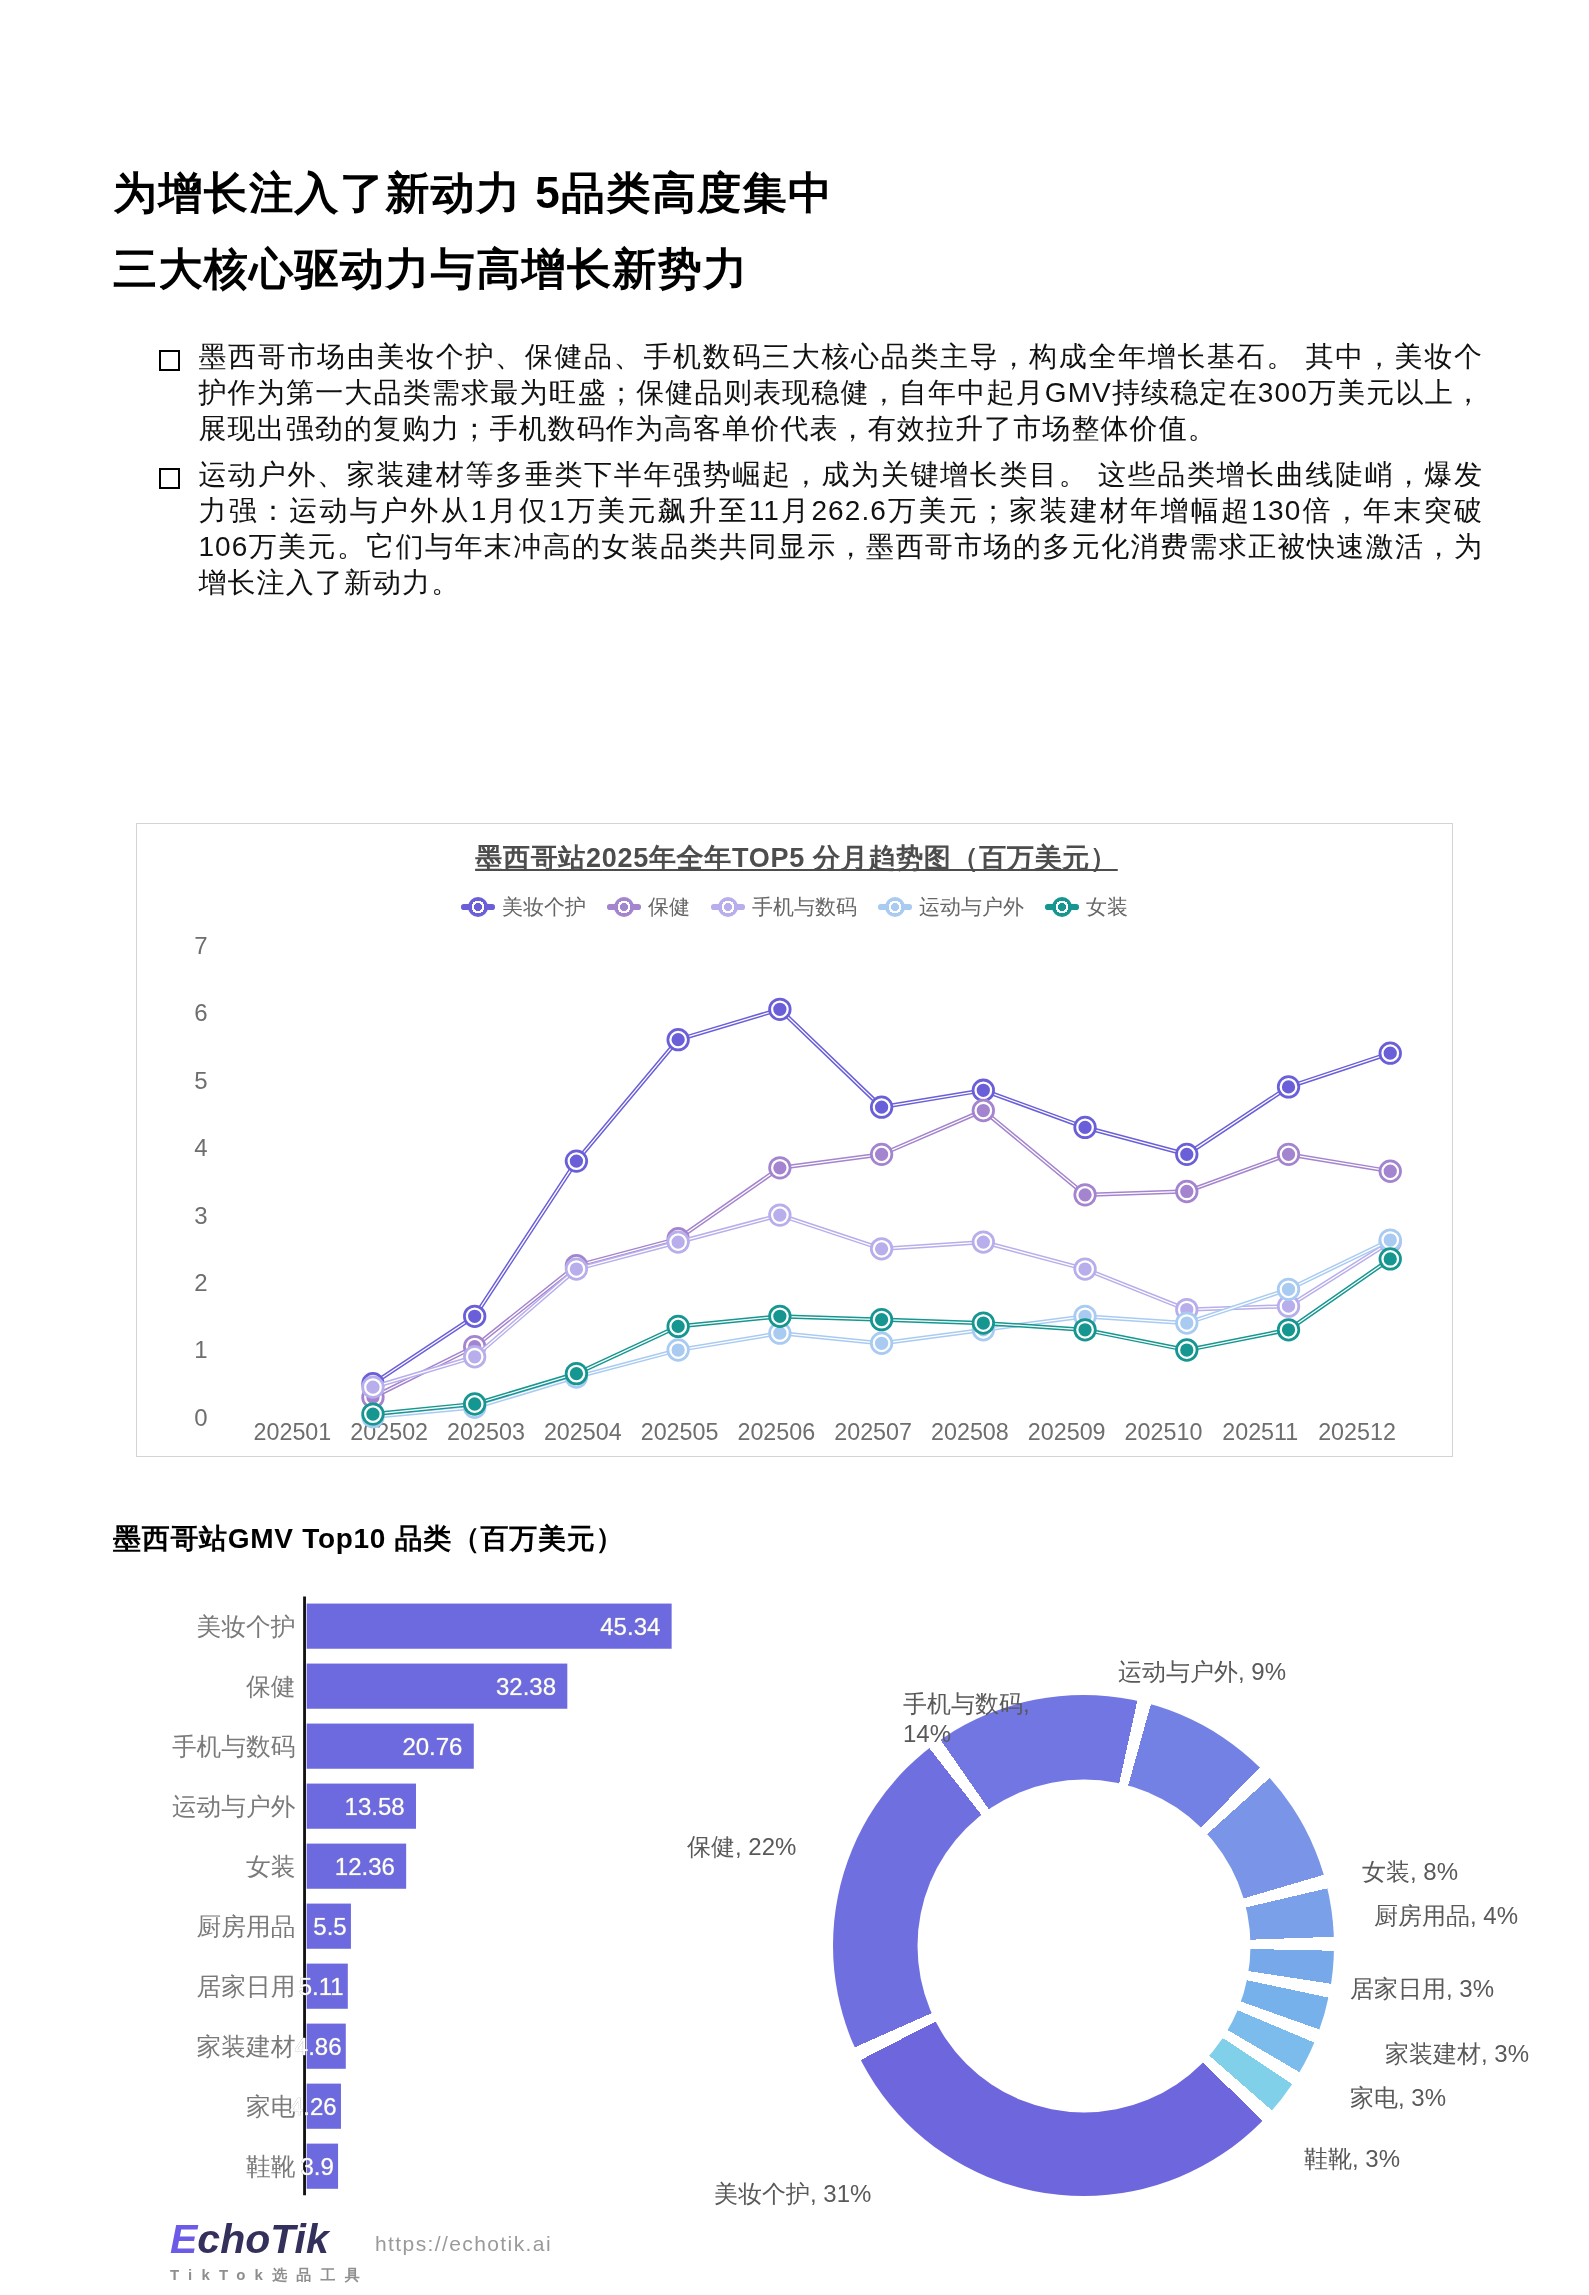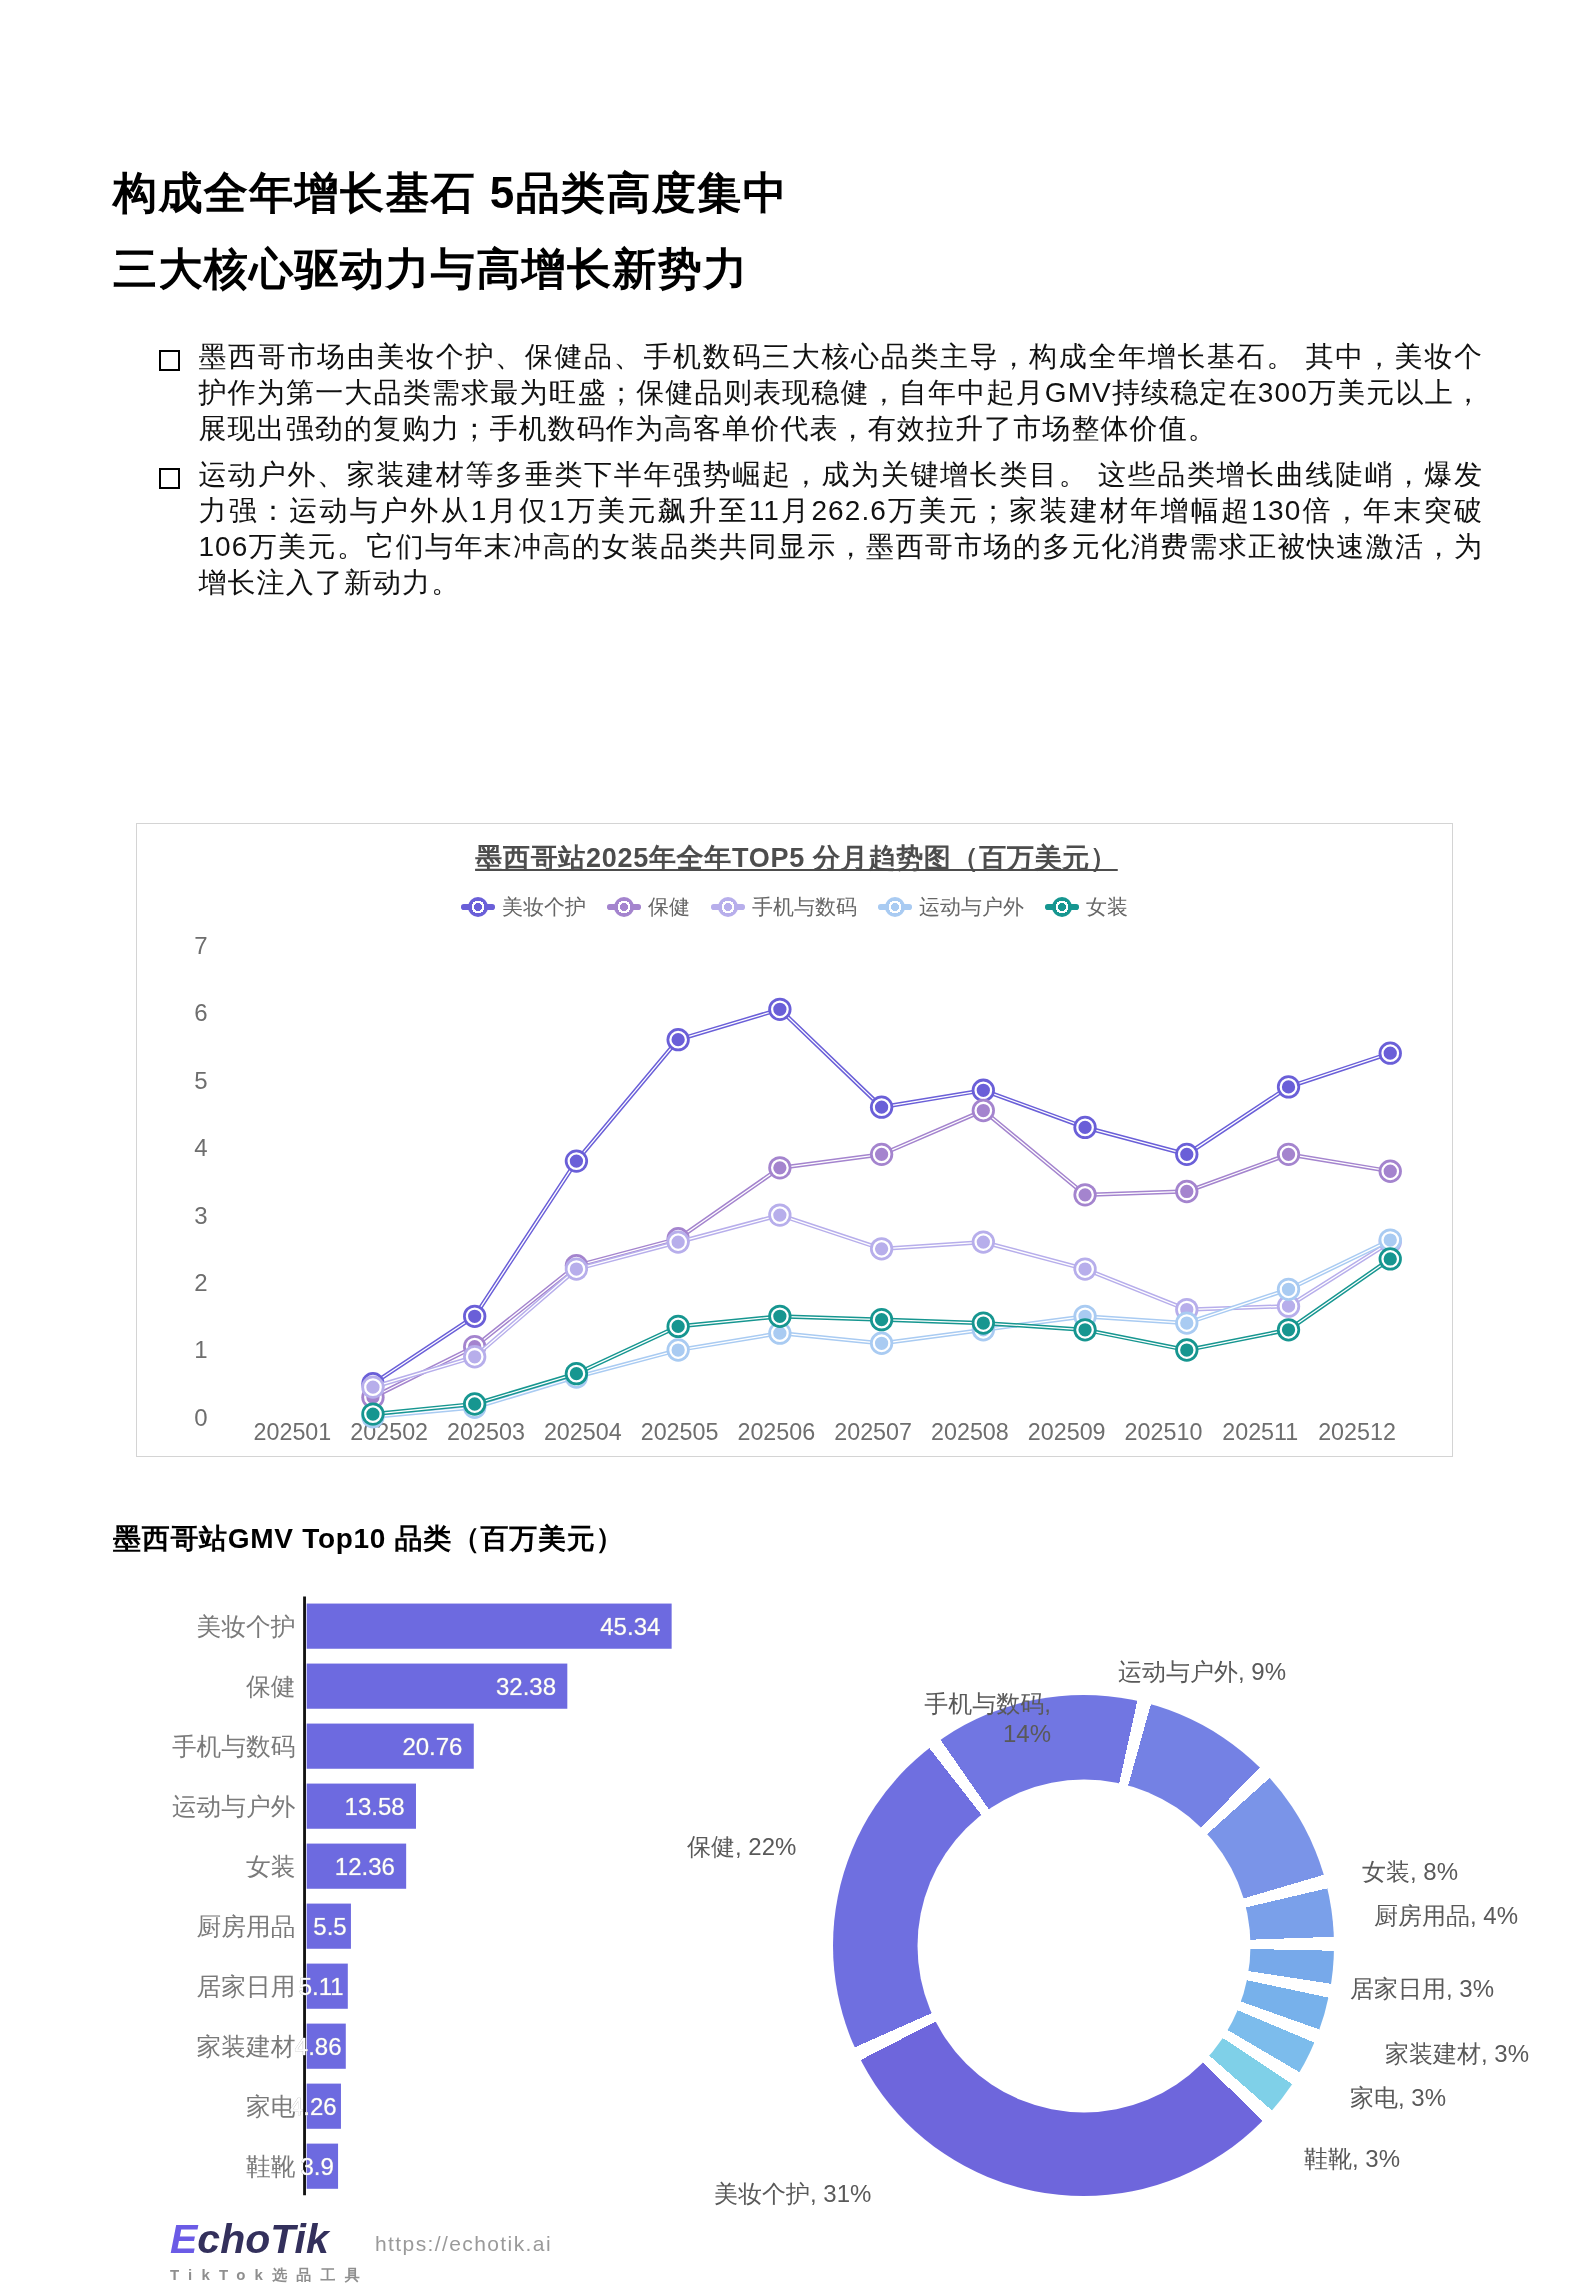--- a/index.html
+++ b/index.html
@@ -22,36 +22,36 @@
   .legend-label{font-size:21px;color:#666;}
   #trend-svg{position:absolute;left:0;top:0;}
 
   .bar-title{position:absolute;left:113px;top:1520px;font-size:28px;font-weight:bold;color:#000;letter-spacing:0.7px;}
   #bar-svg{position:absolute;left:85px;top:1582px;}
 
   .donut-title{position:absolute;left:816px;top:1520px;width:565px;text-align:center;font-size:28px;font-weight:bold;color:#000;letter-spacing:0.7px;}
   .donut-ring{position:absolute;left:833px;top:1695px;width:501px;height:501px;border-radius:50%;}
   .donut-hole{position:absolute;left:50%;top:50%;width:333px;height:333px;border-radius:50%;background:#fff;transform:translate(-50%,-50%);}
   .donut-label{position:absolute;font-size:24px;color:#595959;white-space:pre-line;}
-  .donut-label.center{width:148px;text-align:right;}
+  .donut-label.center{width:148px;text-align:left;}
 
   .footer{position:absolute;left:170px;top:2216px;height:71px;}
   .logo-line{font-size:41px;font-weight:900;font-style:italic;letter-spacing:0;}
   .logo-e{color:#6B5BE6;}
   .logo-rest{color:#33305C;}
   .logo-sub{margin-top:2.8px;font-size:15px;color:#8f8f8f;letter-spacing:9.2px;font-weight:bold;}
   .site-url{position:absolute;left:205px;top:15.5px;font-size:21px;color:#9a9a9a;text-decoration:none;letter-spacing:1.4px;white-space:nowrap;}
 </style>
 </head>
 <body>
 
 <div class="page">
 
   <h1 class="page-title">
-    <div>构成全年增长基石 5品类高度集中</div>
+    <div>为增长注入了新动力 5品类高度集中</div>
     <div>三大核心驱动力与高增长新势力</div>
   </h1>
 
   <div class="bullets">
     <div class="bullet-item">
       <span class="bullet-box"></span>
       <p class="bullet-text">墨西哥市场由美妆个护、保健品、手机数码三大核心品类主导，构成全年增长基石。 其中，美妆个护作为第一大品类需求最为旺盛；保健品则表现稳健，自年中起月GMV持续稳定在300万美元以上，展现出强劲的复购力；手机数码作为高客单价代表，有效拉升了市场整体价值。</p>
     </div>
     <div class="bullet-item">
       <span class="bullet-box"></span>

